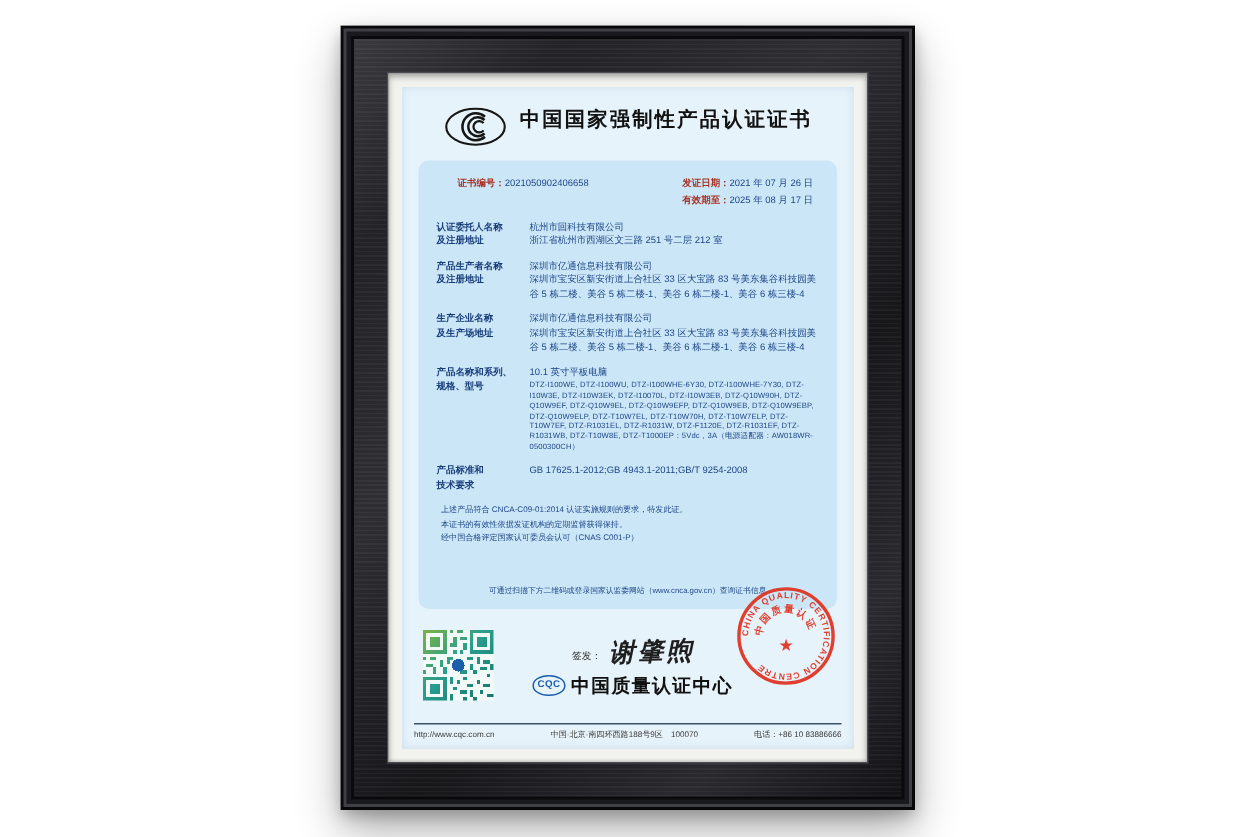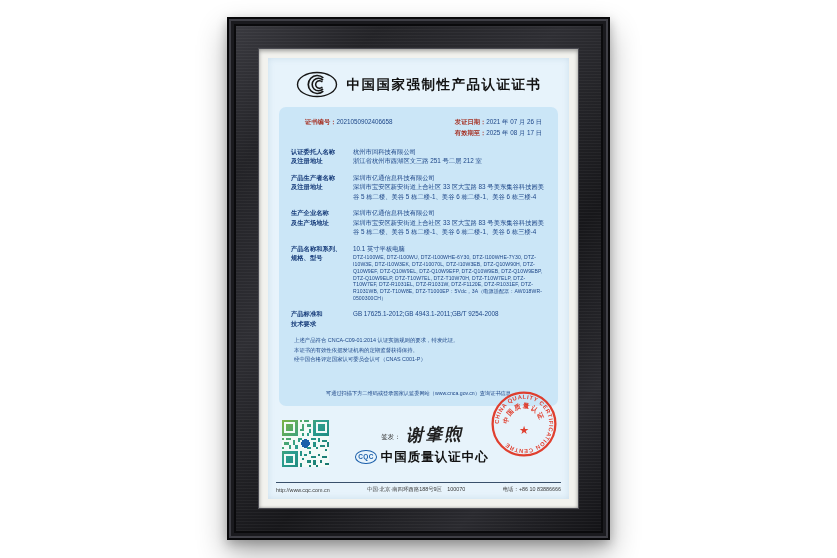--- a/index.html
+++ b/index.html
@@ -19,21 +19,21 @@
       inset 0 0 0 2px #08080a, inset 0 0 0 4px #3f3f46,
       inset 0 0 0 7px #1a1a1e, inset 0 0 0 9px #0a0a0c;
   }
   .frame-lip { width:100%; height:100%; padding:9px; background:#f2f2ee;
     box-shadow: 0 0 0 1px #4b4b52, inset 0 2px 4px rgba(0,0,0,.35), inset 0 -1px 2px rgba(0,0,0,.15); }
 
   
   .paper { width:100%; height:100%; background:#e7f3fb; display:flex; flex-direction:column;
            box-shadow: inset 0 0 6px rgba(120,160,190,.25); }
 
-  .cert-header { display:flex; align-items:center; justify-content:center; gap:9px; margin-top:13px; }
+  .cert-header { display:flex; justify-content:center; gap:9px; margin-top:13px; }
   .cert-title { font-size:13.5px; font-weight:bold; color:#121212; letter-spacing:1.5px; }
 
   .panel { flex:1; margin:9px 11px 0 11px; background:#cbe6f7; border-radius:7px;
            padding:9px 12px 7px 12px; display:flex; flex-direction:column;
            color:#1c4587; }
 
   .meta-row { display:flex; justify-content:space-between; font-size:6.3px; padding:2px 4px 0 14px; }
   .lab-red { color:#a63225; font-weight:bold; }
   .navy { color:#1c4587; }
   .meta-dates div { margin-bottom:2px; white-space:nowrap; }

